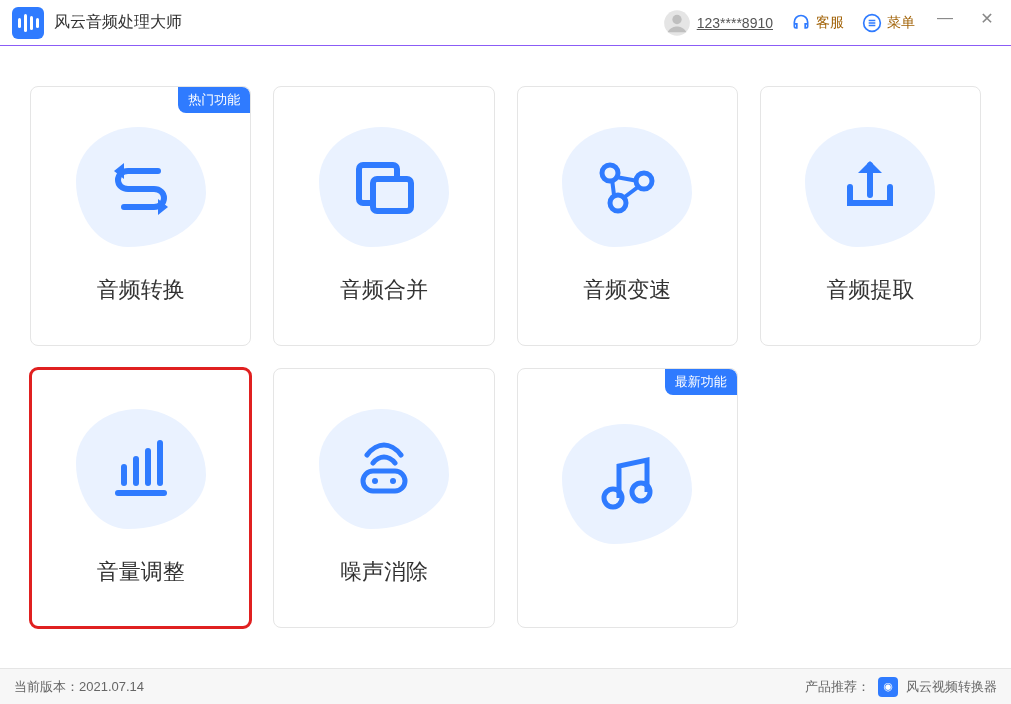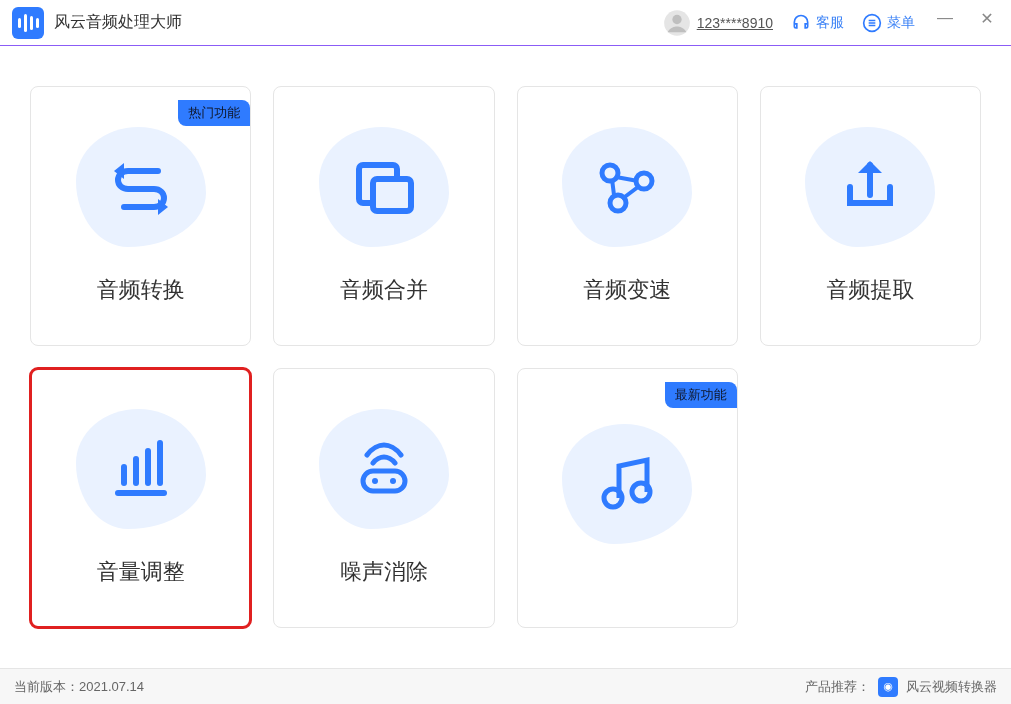--- a/index.html
+++ b/index.html
@@ -5,26 +5,26 @@
 * { margin: 0; padding: 0; box-sizing: border-box; }
 body { font-family: "Microsoft YaHei", sans-serif; background: #fff; width: 1011px; height: 704px; display: flex; flex-direction: column; }
 .titlebar { height: 46px; display: flex; align-items: center; padding: 0 12px; border-bottom: 1px solid #8b5cf6; }
 .logo { width: 32px; height: 32px; background: #2f7bff; border-radius: 6px; display: flex; align-items: center; justify-content: center; margin-right: 10px; }
 .logo-bars { display: flex; align-items: center; gap: 3px; }
 .logo-bars span { width: 3px; background: #fff; border-radius: 2px; }
 .app-title { font-size: 16px; color: #333; }
 .titlebar-right { margin-left: auto; display: flex; gap: 18px; }
 .user { display: flex; align-items: center; gap: 6px; }
 .user-link { color: #555; text-decoration: underline; font-size: 14px; }
-.hdr-item { display: flex; align-items: center; gap: 5px; font-size: 14px; color: #3b82f6; cursor: pointer; }
+.hdr-item { display: flex; align-items: center; gap: 5px; font-size: 14px; color: #a16207; cursor: pointer; }
 .win-btn { width: 24px; text-align: center; color: #888; font-size: 16px; cursor: pointer; }
 .main { flex: 1; padding: 40px 30px; display: grid; grid-template-columns: repeat(4, 1fr); gap: 22px; }
 .card { border: 1px solid #e5e5e5; border-radius: 8px; height: 260px; display: flex; flex-direction: column; align-items: center; justify-content: center; position: relative; cursor: pointer; background: #fff; }
 .card.highlighted { outline: 3px solid #e02020; outline-offset: -2px; }
-.badge { position: absolute; top: 13px; right: 0; background: #2f7bff; color: #0f172a; font-size: 13px; padding: 4px 10px; border-top-right-radius: 8px; border-bottom-left-radius: 8px; }
+.badge { position: absolute; top: 0; right: 0; background: #2f7bff; color: #ffffff; font-size: 13px; padding: 4px 10px; border-top-right-radius: 8px; border-bottom-left-radius: 8px; }
 .icon-blob { width: 130px; height: 120px; background: #eaf2ff; border-radius: 48% 52% 60% 40% / 45% 55% 45% 55%; display: flex; align-items: center; justify-content: center; margin-bottom: 28px; }
 .card-label { font-size: 22px; color: #333; }
 .statusbar { height: 36px; background: #f7f7f7; border-top: 1px solid #e5e5e5; display: flex; align-items: center; padding: 8px 14px; font-size: 13px; color: #666; }
 .statusbar-right { margin-left: auto; display: flex; align-items: center; gap: 8px; }
 .rec-icon { width: 20px; height: 20px; background: #2f7bff; border-radius: 4px; display: flex; align-items: center; justify-content: center; color: #fff; font-size: 11px; }
 svg { display: block; }
 .avatar-svg { width: 28px; height: 28px; }
 </style>
 </head>
 <body>

